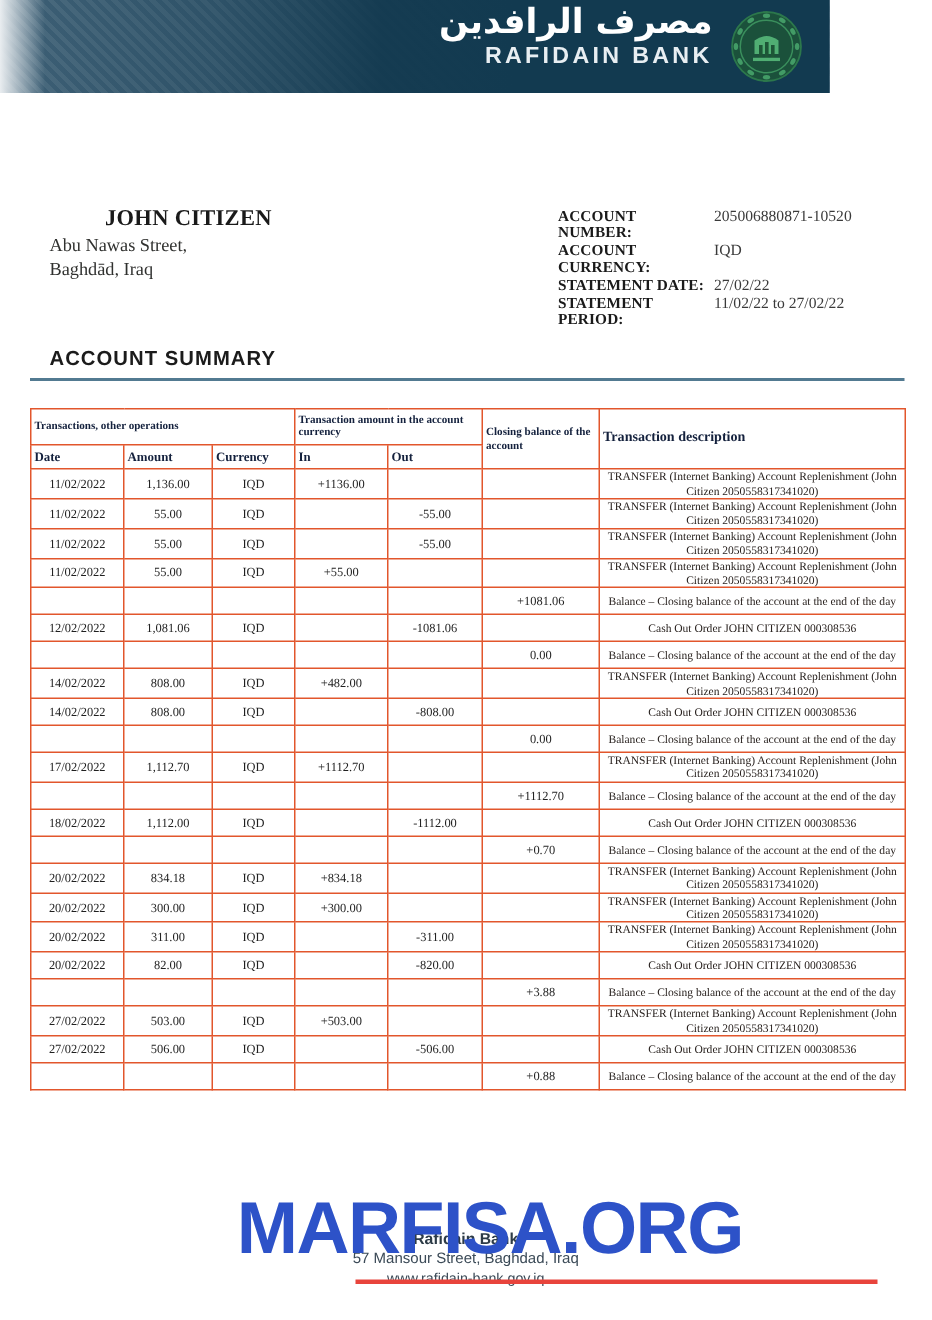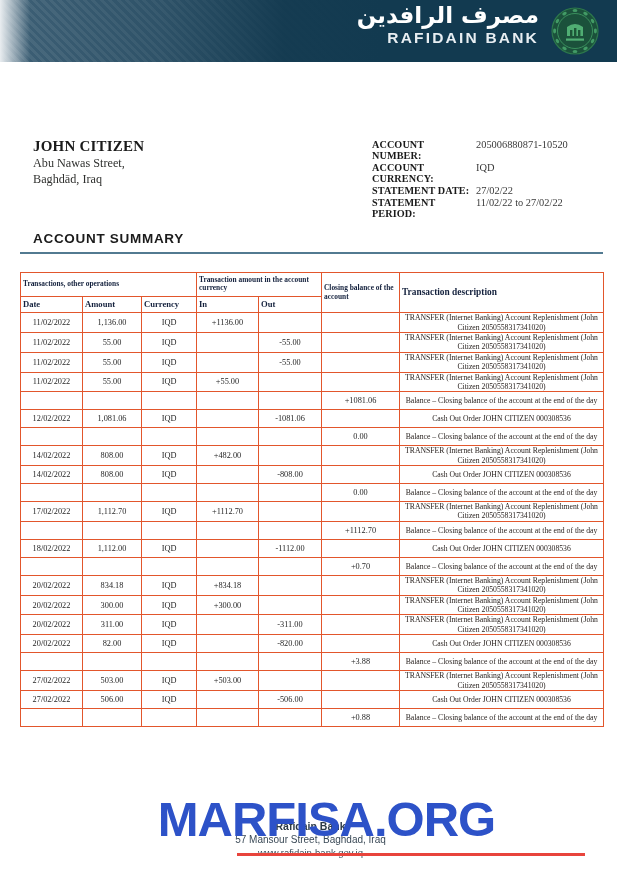--- a/index.html
+++ b/index.html
@@ -12,21 +12,21 @@
     height: 880px;
     position: relative;
     font-family: "Liberation Serif", serif;
     overflow: hidden;
   }
 
   
   #header-banner {
     position: absolute;
     left: 0; top: 0;
-    width: 617px;
+    width: 553px;
     height: 62px;
     background:
       linear-gradient(to right,
         rgba(17,56,78,0.00) 0%,
         rgba(17,56,78,0.35) 26%,
         rgba(17,56,78,0.92) 46%,
         #123a50 62%,
         #123a50 100%),
       repeating-linear-gradient(45deg,
         #4c6c80 0px, #4c6c80 3px,
@@ -81,20 +81,21 @@
     position: absolute;
     left: 33px;
     top: 138px;
   }
   #customer-name {
     font-family: "Liberation Serif", serif;
     font-weight: bold;
     font-size: 15px;
     color: #1a1a1a;
     letter-spacing: 0.2px;
+    margin-left: 37px;
   }
   .customer-address-line {
     font-family: "Liberation Serif", serif;
     font-size: 12.2px;
     color: #30312f;
     line-height: 1.34;
   }
 
   #account-block {
     position: absolute;

